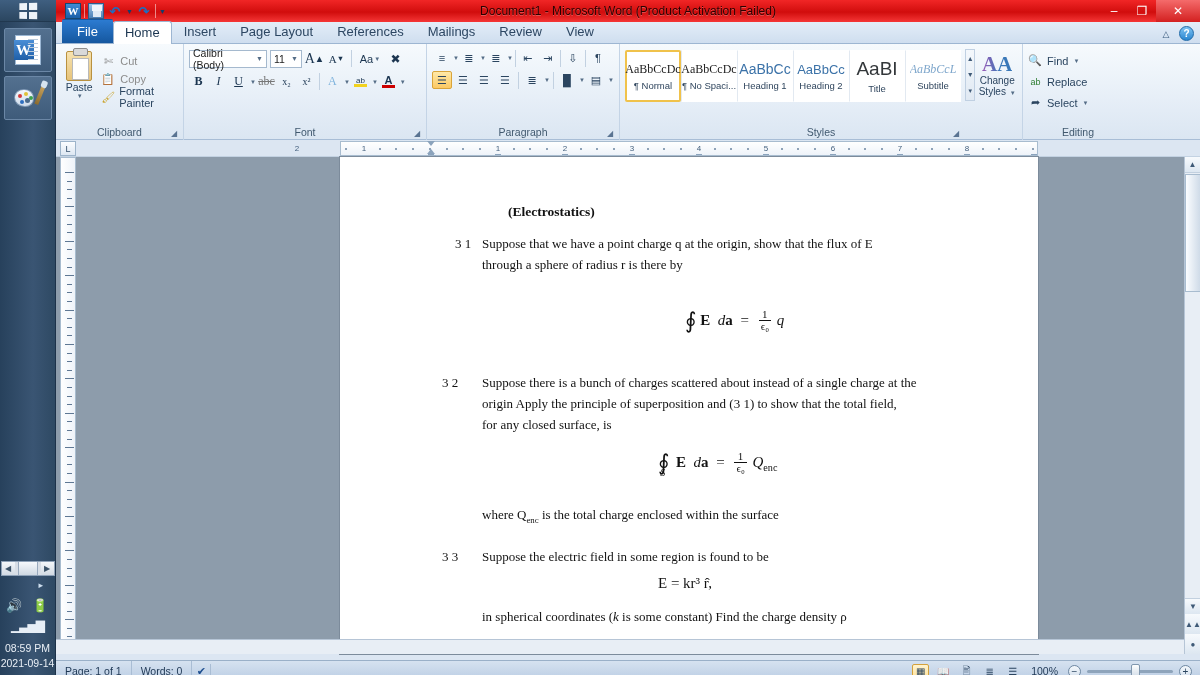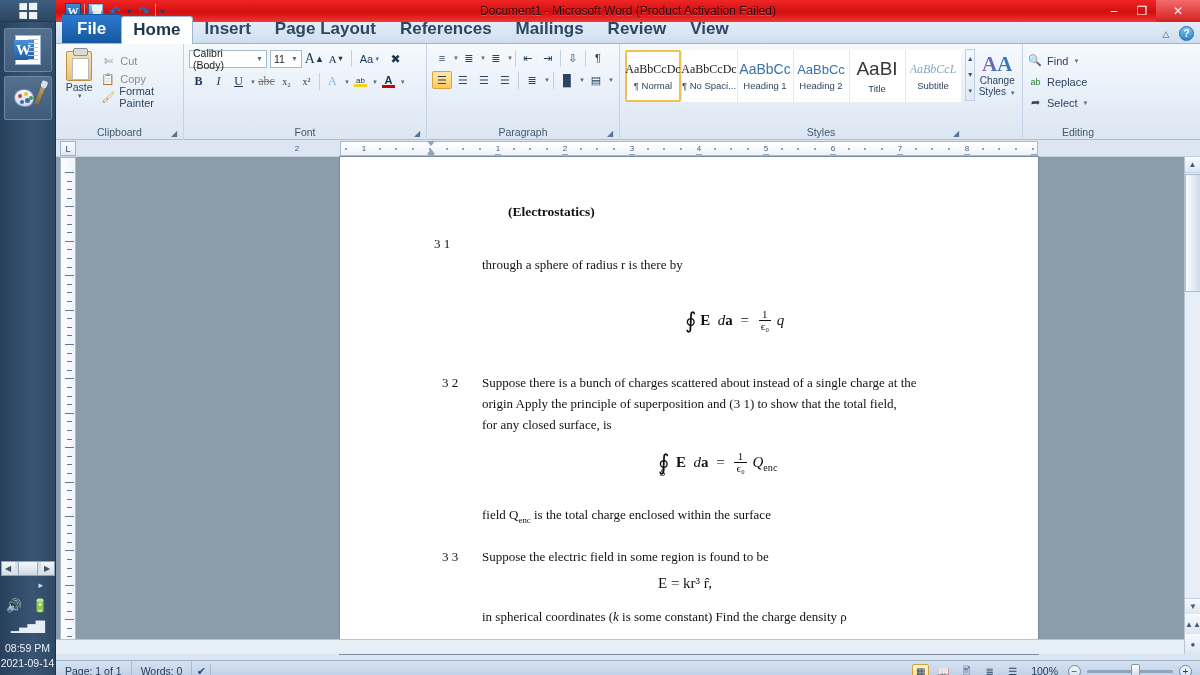--- a/index.html
+++ b/index.html
@@ -87,22 +87,22 @@
   .qat-undo,.qat-redo{color:#1f6ec0;font-size:13px;font-weight:bold;}
   .qat-caret{font-size:7px;color:#123e6b;}
   #title-text { flex: 1; text-align: center; font-size: 12px; color: #2b0000; text-shadow: 0 1px 0 rgba(255,255,255,.25);}
   #wincontrols { position: absolute; right: 0; top: 0; height: 22px; display: flex; }
   .wc { width: 28px; height: 22px; display:flex;align-items:center;justify-content:center;color:#fff;font-size:12px;}
   .wc.close { width: 44px; background: linear-gradient(to bottom,#f46b6b,#d32020); color:#fff;}
   
   #tabrow { height: 22px; background: linear-gradient(to bottom,#e3edf8,#cfdeef);
     display: flex; align-items: flex-end; padding-left: 6px; position: relative;
     border-bottom: 1px solid #9db6d2; }
-  .tab { padding: 3px 11px 4px; font-size: 17px; color: #2d4763; cursor: default;
-    border: 1px solid transparent; border-bottom: none; font-weight: bold; }
+  .tab { padding: 3px 11px 4px; font-size: 13px; color: #2d4763; cursor: default;
+    border: 1px solid transparent; border-bottom: none; }
   .tab.file { background: linear-gradient(to bottom,#2c7bd1,#15579f); color: #fff; padding: 4px 14px 4px;
     border-radius: 2px 2px 0 0; }
   .tab.active { background: #fff; border-color: #9db6d2; border-radius: 3px 3px 0 0;
     position: relative; top: 1px; color:#1b3550; }
   #tabrow .help-area { position:absolute; right:6px; bottom:2px; display:flex; gap:6px; align-items:center;}
   .mini-btn { width:14px;height:14px;display:flex;align-items:center;justify-content:center;font-size:9px;color:#3a5a7d;}
   .help-q{width:15px;height:15px;border-radius:50%;background:linear-gradient(to bottom,#7fc3f2,#2a86d0);
     color:#fff;font-size:10px;font-weight:bold;display:flex;align-items:center;justify-content:center;border:1px solid #1f6aa8;}
   
   #ribbon { height: 96px; background: linear-gradient(to bottom,#f6fafd,#e3ecf6 70%,#dbe6f2);
@@ -640,21 +640,22 @@
         <div class="vt" style="top: 461.2px; width: 9px; left: 4px;"></div>
         <div class="vt" style="top: 469.8px; width: 5px; left: 6px;"></div>
         <div class="vt" style="top: 478.4px; width: 5px; left: 6px;"></div>
         <div class="vt" style="top: 487px; width: 5px; left: 6px;"></div>
       </div>
     <div id="page">
       <div id="docbody">
 
         <div class="dline hdr" style="left:168px;top:47px">(Electrostatics)</div>
 
-        <div class="dline qnum" style="left:94px;top:79px">3 1</div>
+        <div class="dline qnum" style="left:115px;top:79px">3 1</div>
+        <div class="dline qtext" style="left:142px;top:79px">Suppose that we have a point charge q  at the origin, show that the flux of E</div>
         <div class="dline qtext" style="left:142px;top:100px">through a sphere of radius r  is there by</div>
 
         <div class="dline eq" style="left:345px;top:148px">
           <span class="ointg">∮</span>
           <b style="font-family:'Liberation Serif',serif">E</b>&nbsp;
           
           <i>d</i><b>a</b>
           <span style="margin:0 4px">=</span>
           <span class="frac">
             <span class="num">1</span>
@@ -675,21 +676,21 @@
           <i>d</i><b>a</b>
           <span style="margin:0 4px">=</span>
           <span class="frac">
             <span class="num">1</span>
             <span class="den">ϵ₀</span>
           </span>
           <i>Q</i><sub>enc</sub>
         </div>
 
         <div class="dline qtext" style="left:142px;top:350px">
-          <span>field Q</span><sub>enc</sub><span> is the total charge enclosed within the surface</span>
+          <span>where Q</span><sub>enc</sub><span> is the total charge enclosed within the surface</span>
         </div>
 
         <div class="dline qnum" style="left:102px;top:392px">3 3</div>
         <div class="dline qtext" style="left:142px;top:392px">Suppose the electric field in some region is found to be</div>
 
         <div class="dline eq" style="left:318px;top:418px">
           <span>E = kr³ r̂,</span>
         </div>
 
         <div class="dline qtext" style="left:142px;top:452px">

